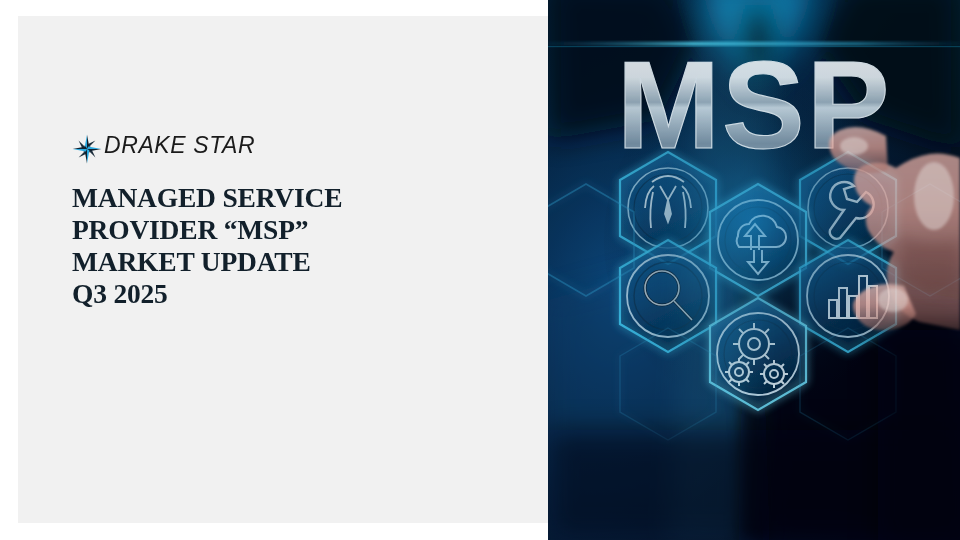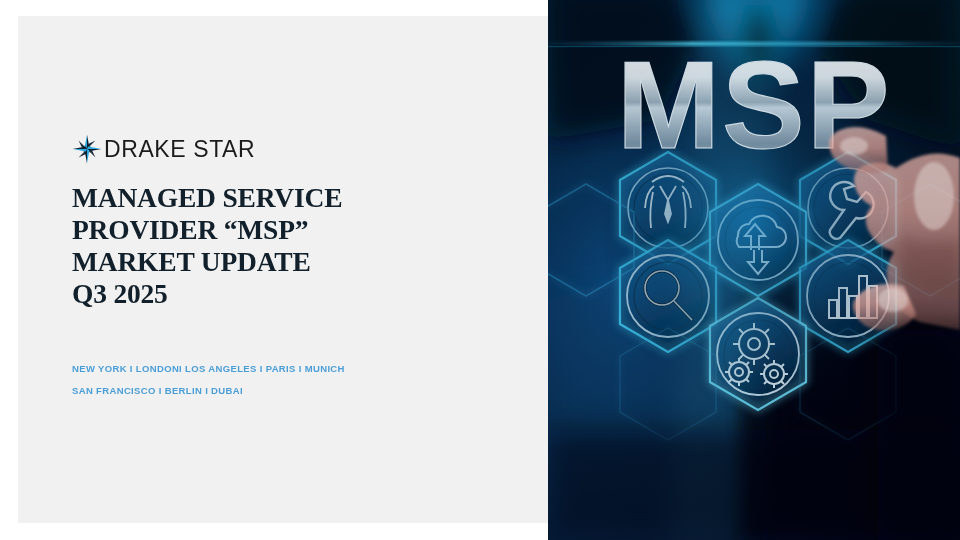--- a/index.html
+++ b/index.html
@@ -33,23 +33,23 @@
   .content-block {
     position: absolute;
     left: 54px;
     top: 118px;
     width: 420px;
   }
 
   
   .logo-row {
     display: flex;
-    align-items: center;
     height: 30px;
     margin-bottom: 18px;
+    font-style: italic;
   }
   .logo-mark {
     width: 30px;
     height: 30px;
     flex: 0 0 30px;
     position: relative;
     margin-right: 2px;
   }
   .logo-word {
     font-family: "Liberation Sans", sans-serif;
@@ -132,24 +132,20 @@
           </svg>
         </span>
         <span class="logo-word">DRAKE STAR</span>
       </div>
 
       <h1 class="title">MANAGED SERVICE
 PROVIDER “MSP”
 MARKET UPDATE
 Q3 2025</h1>
 
-      <div class="offices">
-        <div class="office-line">NEW YORK I LONDONI LOS ANGELES I PARIS I MUNICH</div>
-        <div class="office-line">SAN FRANCISCO I BERLIN I DUBAI</div>
-      </div>
 
     </div>
   </div>
 
   <div class="photo">
     <svg class="photo-svg" viewBox="0 0 412 540" preserveAspectRatio="none" aria-hidden="true">
       <defs>
 
         <linearGradient id="bgGrad" x1="0" y1="0" x2="1" y2="1">
           <stop offset="0" stop-color="#041b36"></stop>

